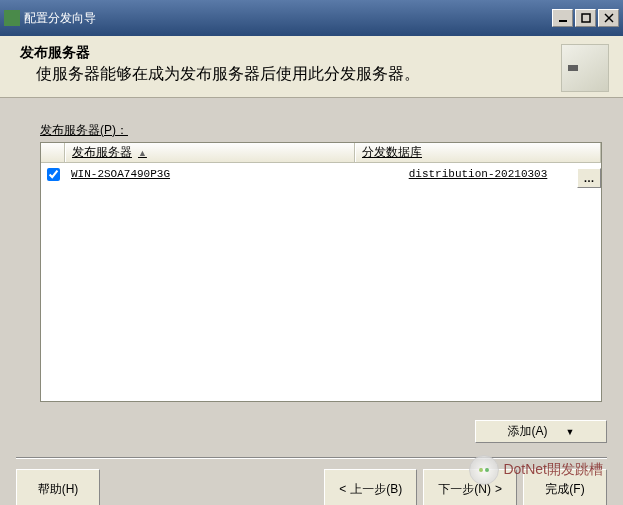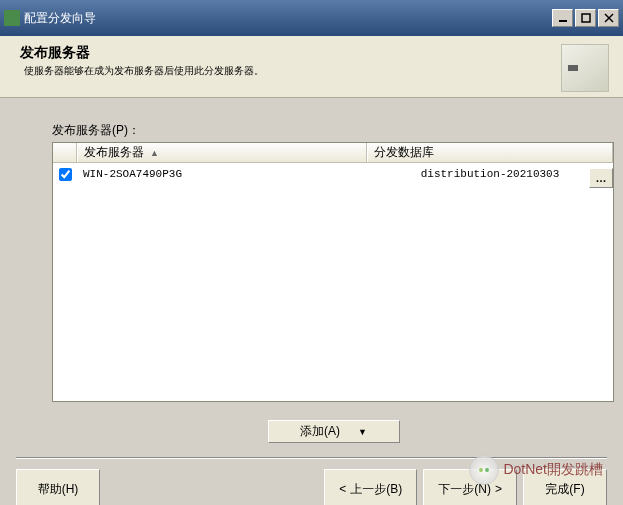--- a/index.html
+++ b/index.html
@@ -43,35 +43,36 @@
 .header {
   height: 62px;
   background: #ece9d8;
   padding: 8px 14px 6px 20px;
   border-bottom: 1px solid #aca899;
   display: flex;
   position: relative;
 }
 .header-left { flex: 1; }
 .header h1 { font-size: 14px; font-weight: bold; margin-bottom: 2px; }
-.header p { font-size: 10px; margin-left: 4px; font-family: Liberation Mono, monospace; }
+.header p { font-size: 16px; margin-left: 16px; font-family: Liberation Mono, monospace; }
 .header-img {
   width: 48px; height: 48px;
   margin-left: 8px;
   background: linear-gradient(145deg,#f0f0e8,#d0d0c0);
   border: 1px solid #c0c0b0;
   position: relative;
 }
 .header-img:after {
   content:""; position:absolute; left:6px; top:20px;
   width:10px; height:6px; background:#606060;
 }
 
 .content {
-  padding: 24px 16px 8px 52px;
+  padding: 24px 16px 8px 40px;
+  text-decoration: underline;
 }
 .list-label { font-size: 12px; margin-bottom: 3px; }
 
 .table-wrap {
   width: 562px;
   height: 260px;
   border: 1px solid #8a8a7a;
   background: #fff;
   position: relative;
 }
@@ -108,21 +109,21 @@
   background: #ece9d8;
   border: 1px solid #888;
   border-top-color:#fff; border-left-color:#fff;
   display:flex; align-items:center; justify-content:center;
   font-family: Arial; font-weight:bold;
   cursor: default;
 }
 
 .add-row {
   padding: 10px 16px 8px 60px;
-  text-align: center;
+  text-align: right;
 }
 .add-btn {
   width: 132px; height: 23px;
   display: inline-flex; align-items: center; justify-content: center;
   background: #ece9d8;
   border: 1px solid #888;
   border-top-color:#fff; border-left-color:#fff;
   font-size: 12px;
   cursor: default;
 }

